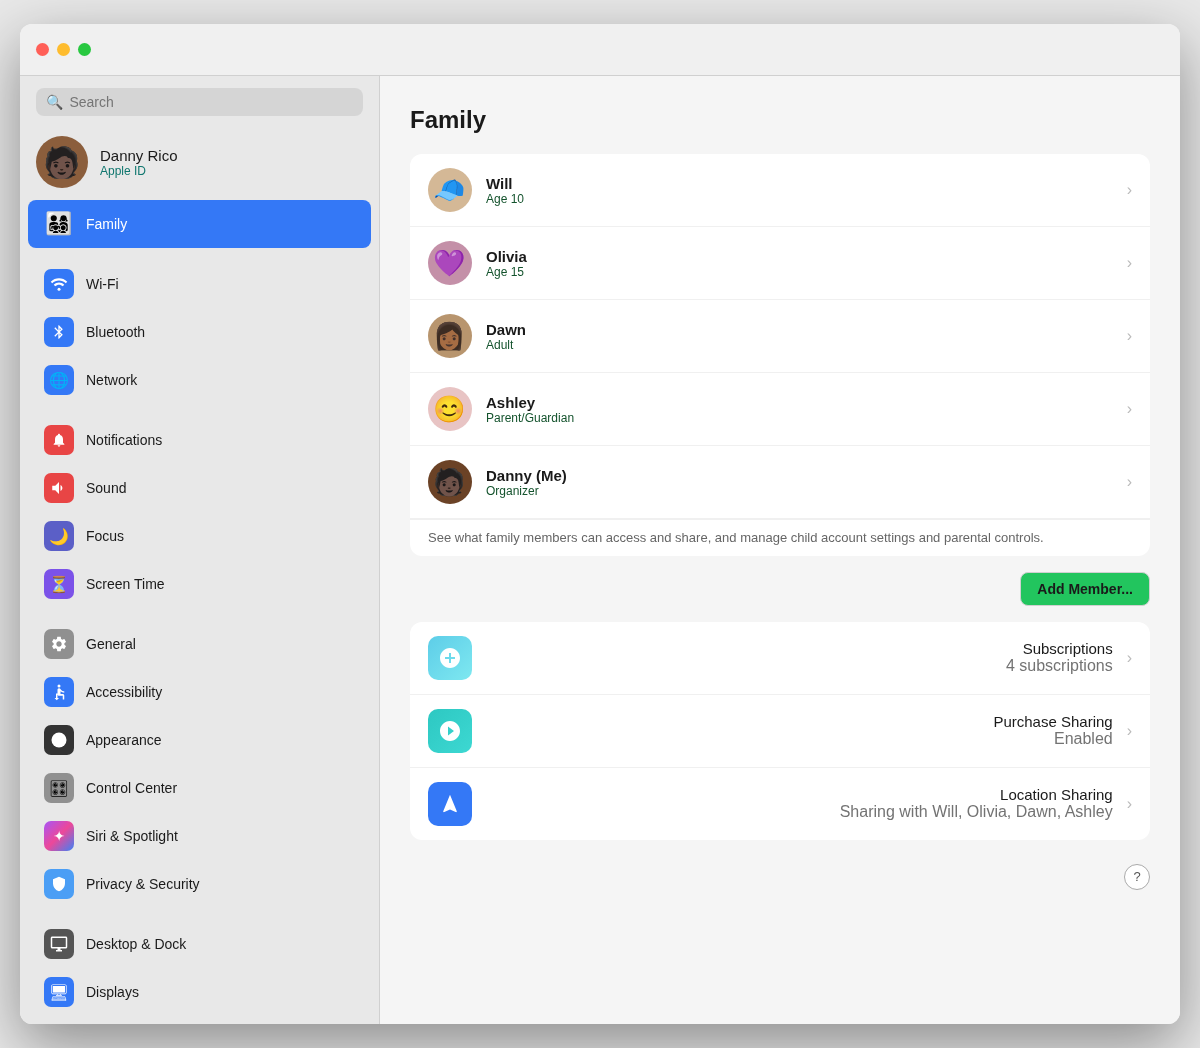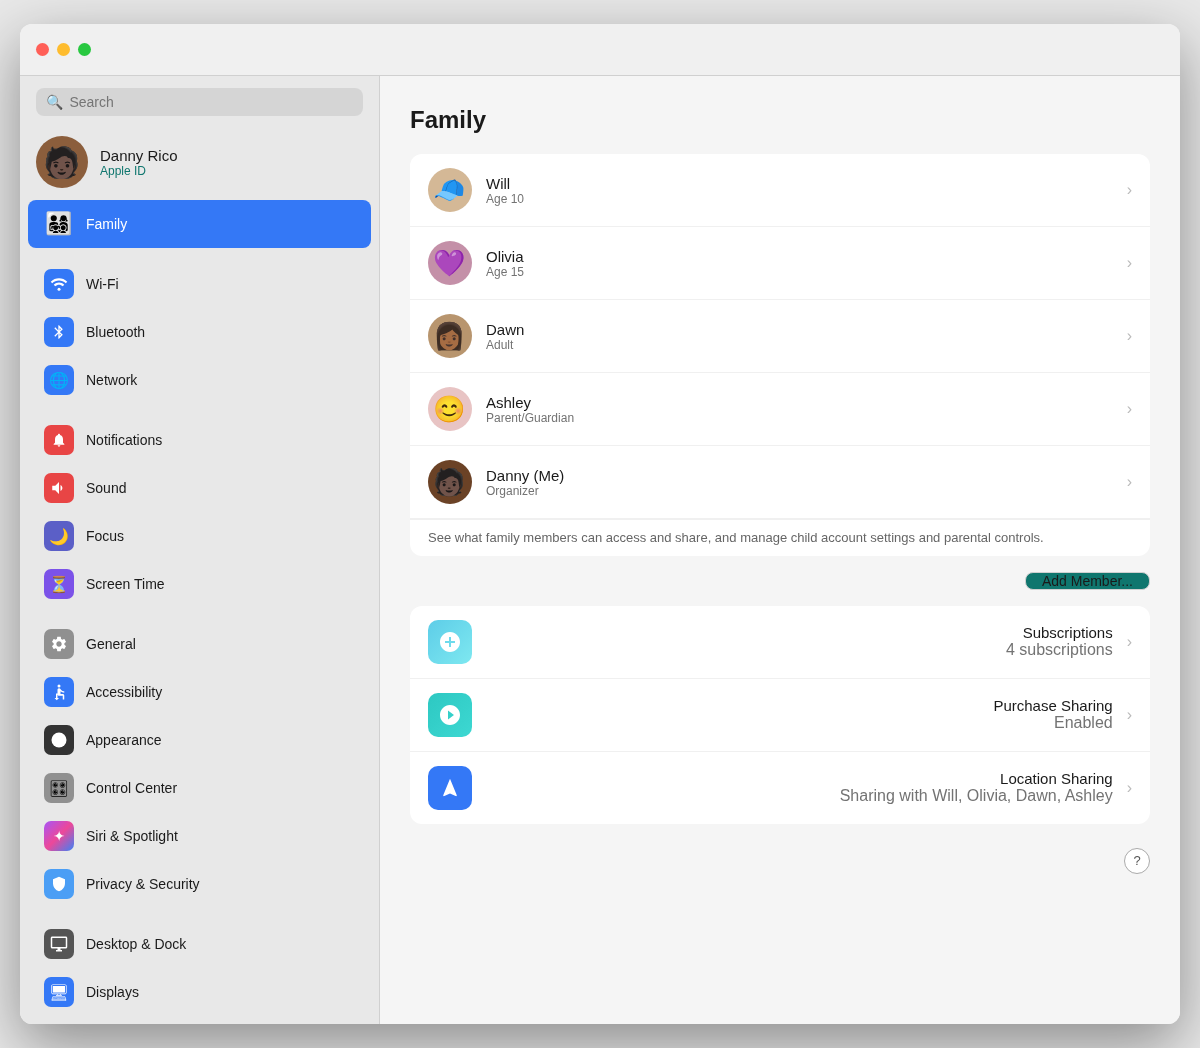--- a/index.html
+++ b/index.html
@@ -189,49 +189,50 @@
       border-radius: 50%;
       flex-shrink: 0;
       display: flex;
       align-items: center;
       justify-content: center;
       font-size: 24px;
       overflow: hidden;
     }
 
     .member-info { flex: 1; }
-    .member-name { font-size: 15px; font-weight: 400; color: #1a1a1a; }
-    .member-sub { font-size: 12px; color: #737373; }
+    .member-name { font-size: 15px; font-weight: 700; color: #1a1a1a; }
+    .member-sub { font-size: 12px; color: #14532d; }
 
     .chevron {
       color: #bbb;
       font-size: 16px;
     }
 
     .description-text {
       padding: 8px 18px;
       font-size: 13px;
       color: #666;
       line-height: 1.5;
       border-top: 1px solid #f0f0f0;
     }
 
     .add-member-row {
       display: flex;
       justify-content: flex-end;
       margin-bottom: 16px;
     }
     .add-member-btn {
-      background: #0f766e;
+      background: #22c55e;
       border: 1px solid #d0d0d0;
       border-radius: 8px;
-      padding: 0 16px;
+      padding: 8px 16px;
       font-size: 14px;
       cursor: pointer;
       color: #1a1a1a;
+      font-weight: bold;
     }
 
     .service-row {
       display: flex;
       align-items: center;
       padding: 14px 18px;
       border-bottom: 1px solid #f0f0f0;
       cursor: pointer;
       gap: 14px;
     }

